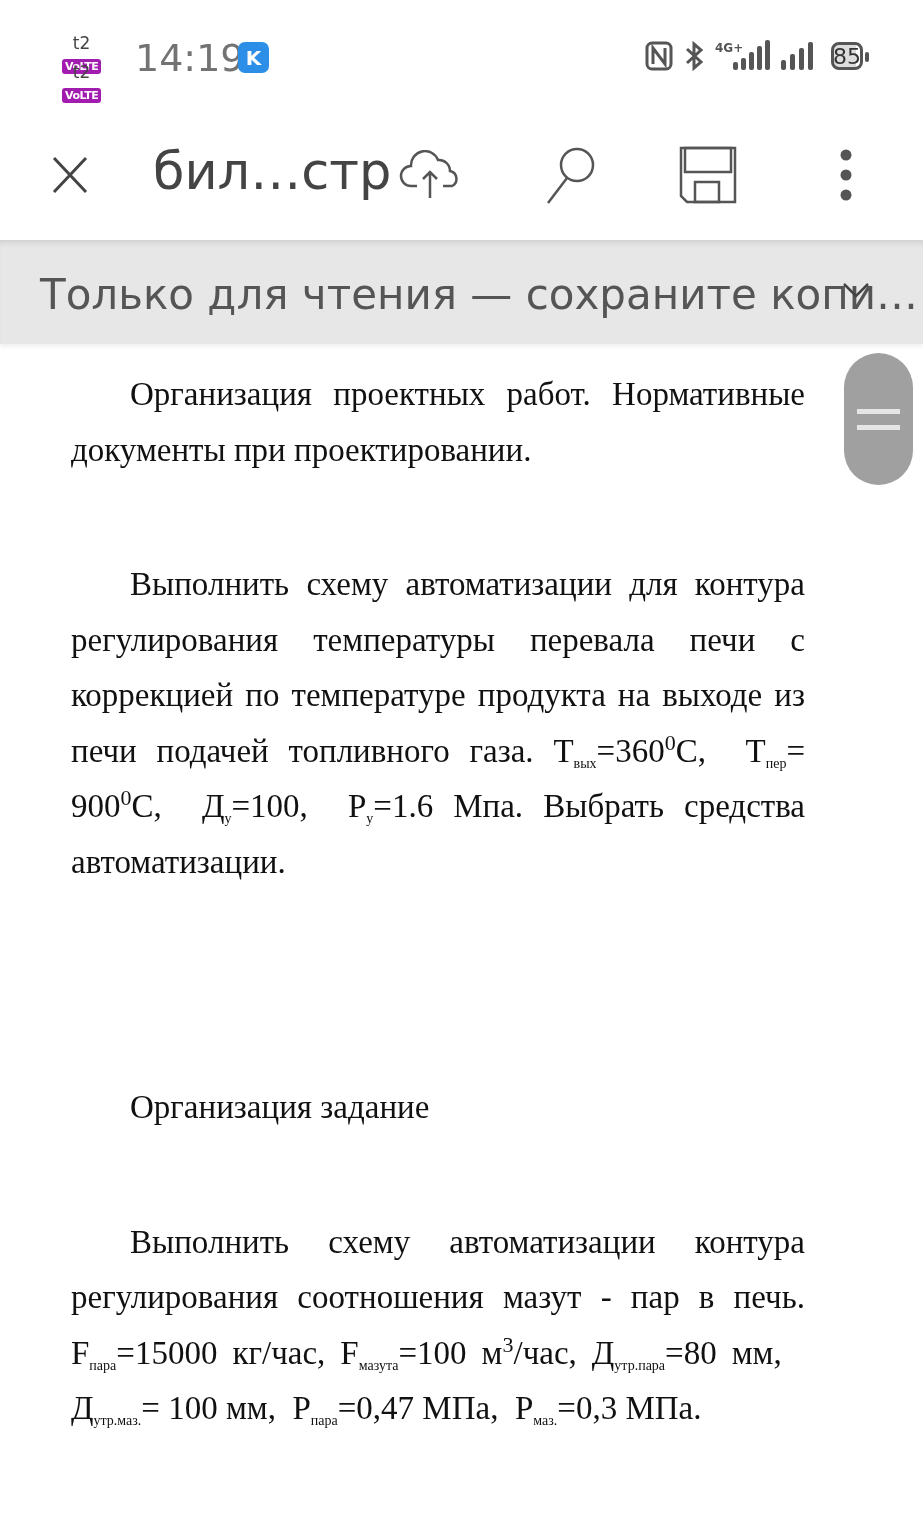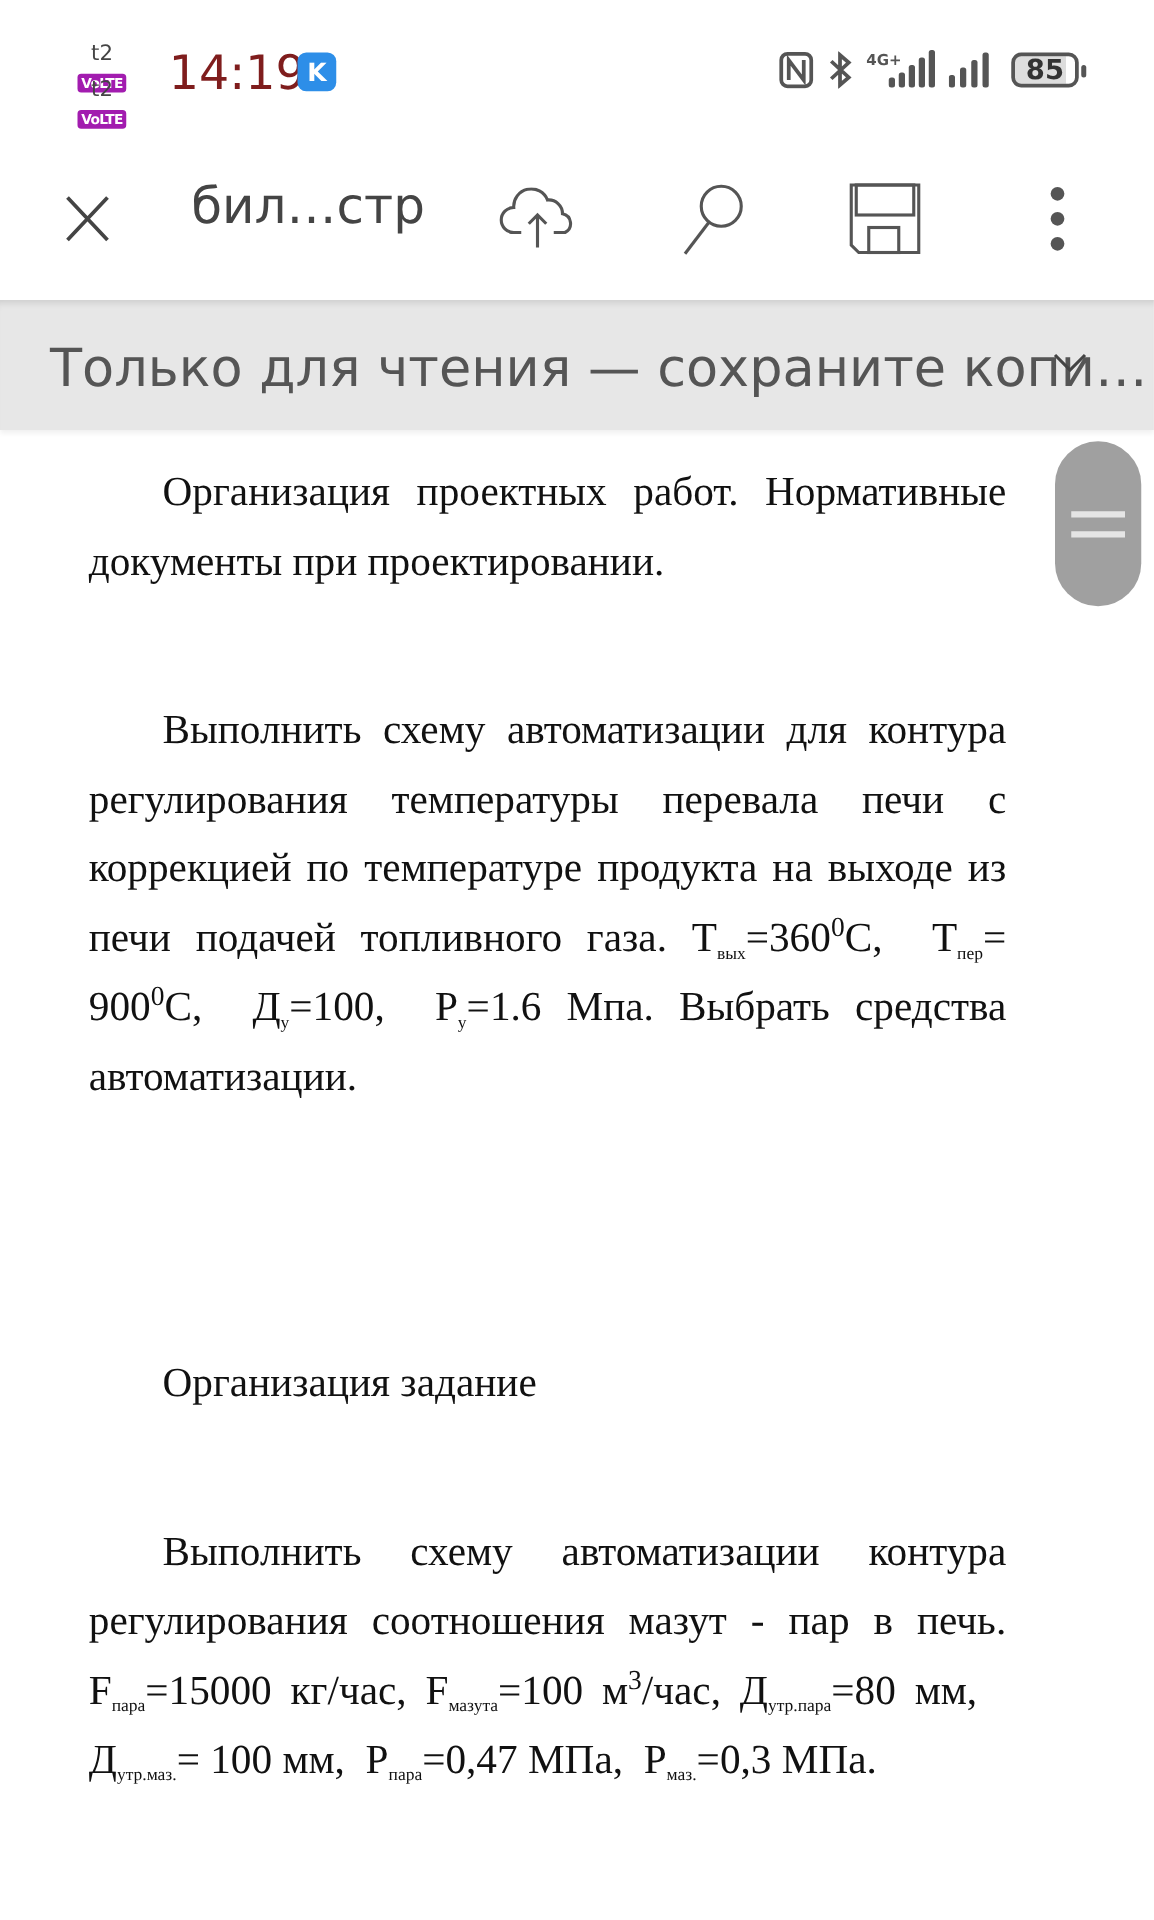--- a/index.html
+++ b/index.html
@@ -1,27 +1,27 @@
 <!DOCTYPE html>
 <html><head>
 <meta charset="utf-8">
 <style>
   html, body { margin:0; padding:0; }
   body { width:923px; height:1536px; background:#ffffff; position:relative; overflow:hidden; font-family:"DejaVu Sans", sans-serif; color:#333; }
   .statusbar { position:absolute; left:0; top:0; width:923px; height:110px; background:#fff; }
   .sim { position:absolute; left:62px; font-size:17px; color:#444; display:flex; align-items:center; gap:6px;flex-direction:column; }
   .sim .volte { background:#a21caf; color:#fff; font-size:11px; font-weight:bold; border-radius:3px; padding:1px 3px; letter-spacing:-0.5px; }
-  .clock { position:absolute; left:135px; top:36px; font-size:38px; color:#7f1d1d; }
+  .clock { position:absolute; left:135px; top:36px; font-size:38px; color:#737373; }
   .kbadge { position:absolute; left:238px; top:42px; width:31px; height:31px; background:#2d8ee8; color:#fff; border-radius:7px; font-weight:bold; font-size:20px; display:flex; align-items:center; justify-content:center; }
   .right-icons { position:absolute; right:60px; top:40px; display:flex; align-items:center; gap:10px; }
-  .battery { width:54px; height:28px; border:3px solid #555; border-radius:8px; display:flex; align-items:center; justify-content:center; font-size:22px; color:#333; background:linear-gradient(90deg,#ddd 85%,#fff 85%); box-sizing:border-box; position:relative;font-weight:bold; }
+  .battery { width:32px; height:28px; border:3px solid #555; border-radius:8px; display:flex; align-items:center; justify-content:center; font-size:22px; color:#333; background:linear-gradient(90deg,#ddd 85%,#fff 85%); box-sizing:border-box; position:relative; }
   .battery:after { content:""; position:absolute; right:-9px; top:7px; width:4px; height:10px; background:#555; border-radius:2px; }
   .toolbar { position:absolute; left:0; top:110px; width:923px; height:130px; background:#fff; }
   .tb-item { position:absolute; top:0; height:130px; display:flex; align-items:center; justify-content:center; }
-  .doc-title { position:absolute; left:153px; top:142px; font-size:40px; color:#444; }
+  .doc-title { position:absolute; left:153px; top:142px; font-size:51px; color:#444; }
   .banner { position:absolute; left:0; top:240px; width:923px; height:104px; background:#e7e7e7; box-shadow:inset 0 6px 6px -4px rgba(0,0,0,0.12), 0 3px 4px rgba(0,0,0,0.06); }
   .banner-text { position:absolute; left:40px; top:30px; font-size:42px; color:#555; }
   .banner-chev { position:absolute; left:838px; top:32px; }
   .doc { position:absolute; left:59px; top:355px; width:758px; font-family:"Liberation Serif", serif; font-size:33px; line-height:55.5px; color:#111; }
   .doc p { margin:12px; text-align:justify; text-indent:59px; }
   .doc sub { font-size:14px; vertical-align:-6px; line-height:0; }
   .doc sup { font-size:22px; vertical-align:12px; line-height:0; }
   .scroll-thumb { position:absolute; left:844px; top:353px; width:69px; height:132px; background:#a0a0a0; border-radius:35px; }
   .scroll-thumb .l { position:absolute; left:13px; width:43px; height:5px; background:#e5e5e5; }
 </style>

